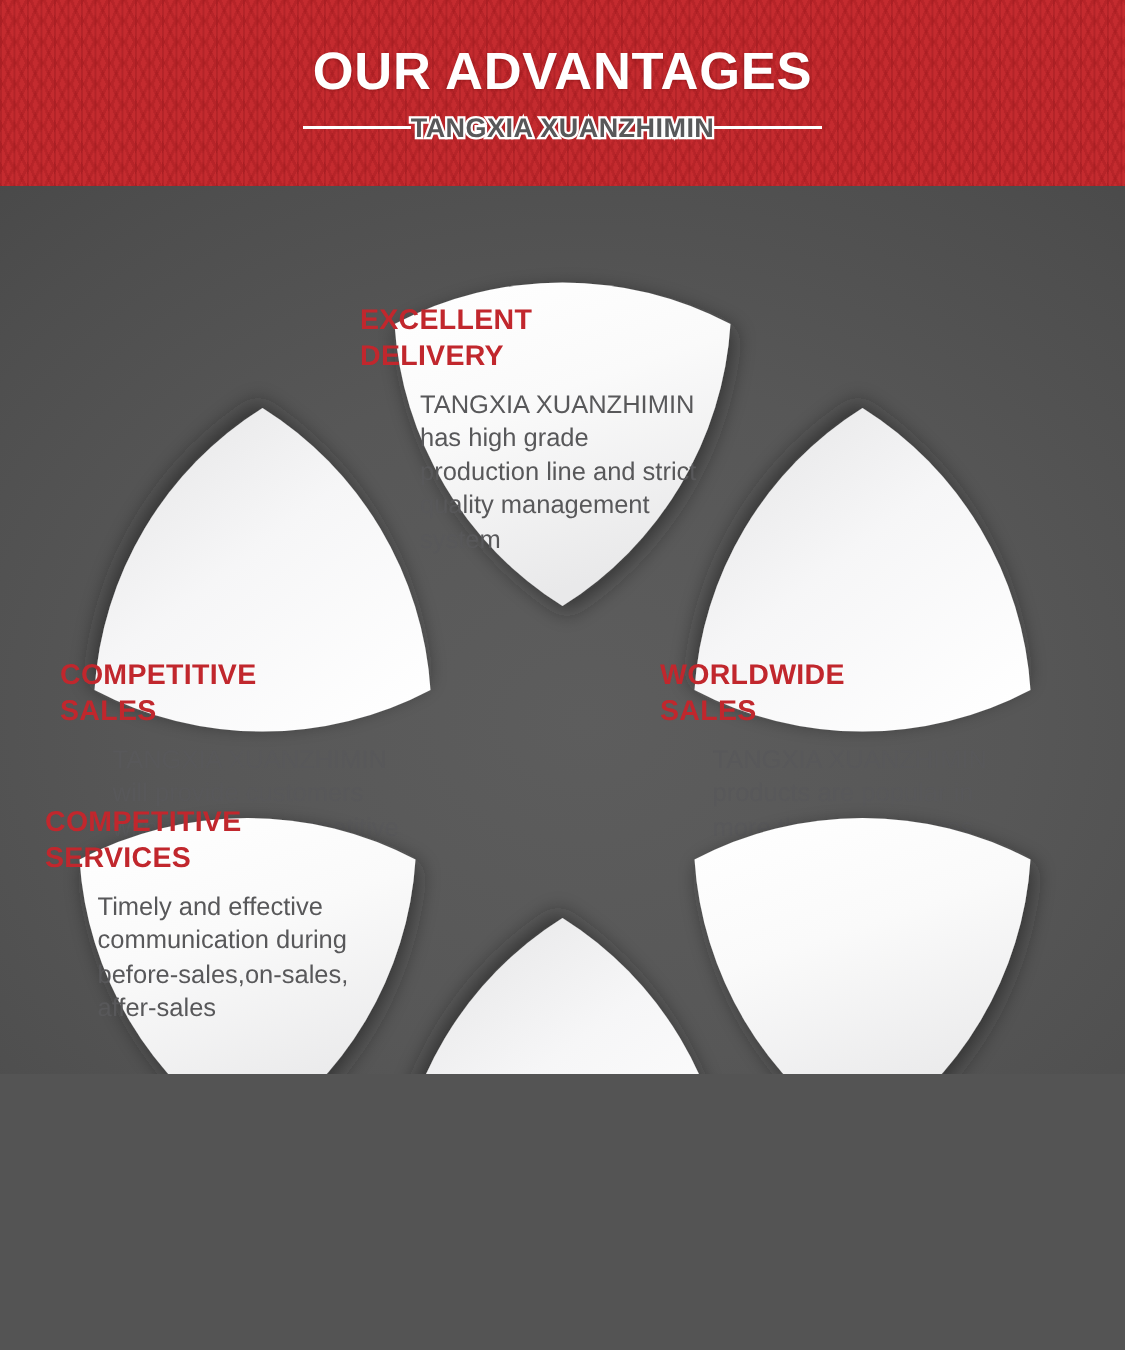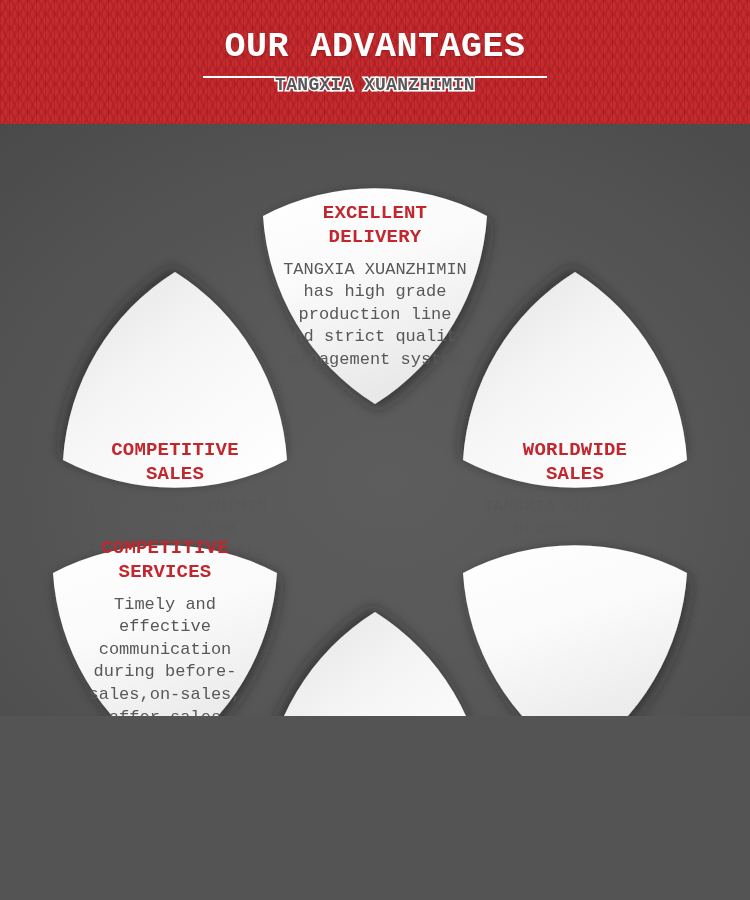--- a/index.html
+++ b/index.html
@@ -6,21 +6,21 @@
     margin: 0;
     padding: 0;
     background: #545454;
   }
   #page {
     position: relative;
     width: 750px;
     height: 716px;
     overflow: hidden;
     background: #15803d;
-    font-family: Liberation Mono, monospace;
+    font-family: Liberation Sans, sans-serif;
   }
 
   
   .header {
     position: absolute;
     left: 0; top: 0;
     width: 750px;
     height: 124px;
     background-color: #c42b2f;
     overflow: hidden;
@@ -55,21 +55,21 @@
     font-size: 35px;
     font-weight: bold;
     letter-spacing: 0.5px;
     line-height: 1;
     margin-bottom: 11px;
     text-shadow: 0 1px 2px rgba(90,0,0,0.35);
     white-space: nowrap;
   }
   .subtitle-row {
     display: flex;
-    align-items: flex-start;
+    align-items: center;
   }
   .sub-rule {
     width: 72px;
     height: 2px;
     background: #ffffff;
   }
   .header-subtitle {
     color: #58585a;
     font-size: 18px;
     font-weight: bold;
@@ -100,21 +100,21 @@
     position: absolute;
     left: 0; top: 0;
     width: 270px;
     height: 270px;
     overflow: visible;
   }
   .card-text {
     position: absolute;
     left: 0;
     width: 270px;
-    text-align: center;
+    text-align: left;
     pointer-events: none;
   }
   .card-title {
     color: #c1272d;
     font-weight: bold;
     font-size: 19px;
     line-height: 1.25;
     margin: 0 0 9px 0;
     letter-spacing: 0.2px;
   }

